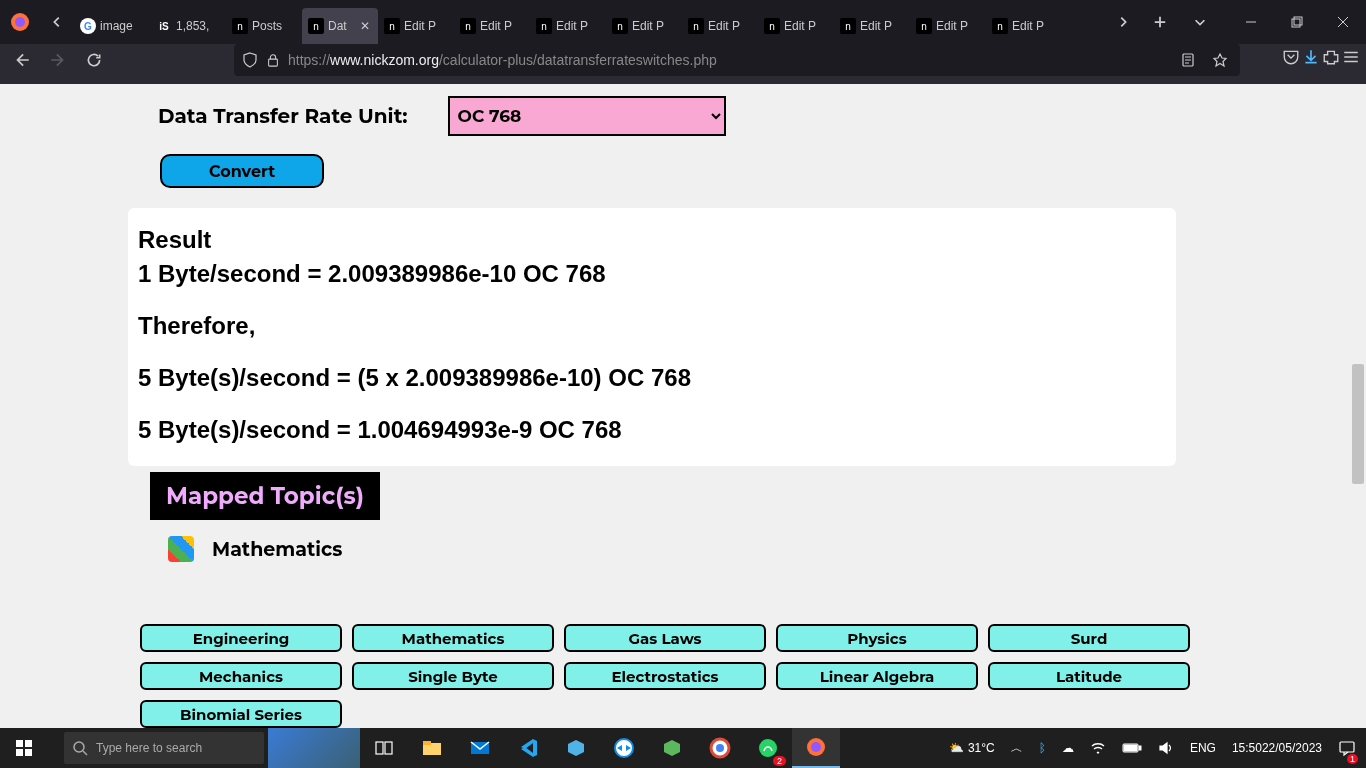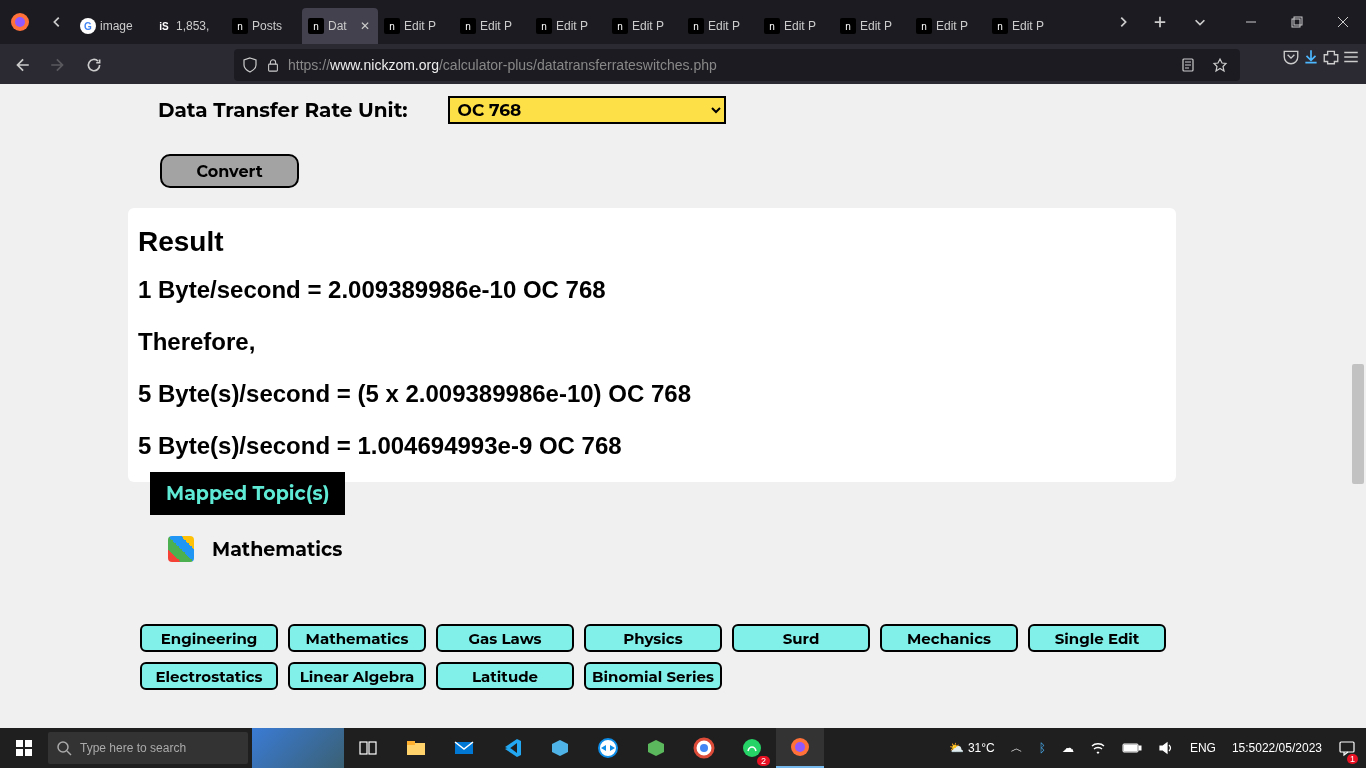--- a/index.html
+++ b/index.html
@@ -10,47 +10,47 @@
 .tabs{display:flex;height:44px;align-items:flex-end;flex:0 0 auto}
 .tab{height:36px;min-width:76px;max-width:76px;display:flex;align-items:center;padding:0 6px;border-radius:4px 4px 0 0;margin-top:4px;color:#ccc;gap:4px;overflow:hidden;white-space:nowrap;font-size:12px;cursor:pointer}
 .tab.active{background:#42414d}
 .tab .favicon{width:16px;height:16px;flex:0 0 16px;display:flex;align-items:center;justify-content:center;font-size:10px}
 .tab .tab-label{overflow:hidden;text-overflow:clip;flex:1}
 .tab .close-x{width:14px;flex:0 0 14px;text-align:center;color:#ccc}
 .titlebar-right{margin-left:auto;display:flex;align-items:center}
 .titlebar-right .btn{width:40px;height:44px;display:flex;align-items:center;justify-content:center;color:#ccc}
 .win-controls{display:flex;margin-left:8px}
 .win-controls .wc{width:46px;height:44px;display:flex;align-items:center;justify-content:center;color:#ccc}
-.toolbar{height:41px;background:#2b2a33;display:flex;align-items:center;padding:0 6px;gap:4px}
+.toolbar{height:41px;background:#2b2a33;display:flex;padding:0 6px;gap:4px}
 .toolbar .tbtn{width:32px;height:32px;display:flex;align-items:center;justify-content:center;color:#ccc;border-radius:4px}
 .urlbar{flex:1;height:32px;background:#1c1b22;border-radius:4px;margin:0 120px 0 120px;display:flex;align-items:center;padding:0 8px;gap:8px;color:#bbb;font-size:14px}
 .urlbar .url-text{flex:1;white-space:nowrap;overflow:hidden}
 .urlbar .url-text .grey{color:#888}
 .urlbar .ubtn{width:24px;height:24px;display:flex;align-items:center;justify-content:center;color:#ccc}
 .toolbar-right{display:flex;align-items:center;gap:2px;position:absolute;right:6px;top:48px}
 .viewport{position:absolute;top:84px;left:0;right:0;bottom:40px;background:#f0f0f0;overflow:hidden}
 .page{width:1346px;height:100%;position:relative}
 .scrollbar{position:absolute;right:0;top:84px;bottom:40px;width:16px;background:#f0f0f0}
 .scrollbar .thumb{position:absolute;right:2px;width:12px;background:#c2c2c2;border-radius:2px}
 .form-row{position:absolute;left:158px;top:12px;display:flex;align-items:center;gap:40px}
 .form-row label{font-size:20px;font-weight:700;font-family:Montserrat,Arial,sans-serif}
-.form-row select{width:278px;height:28px;border:2px solid #000;font-size:17px;font-weight:700;padding:0 4px;background:#fde047;font-family:Montserrat,Arial,sans-serif}
-.convert-btn{position:absolute;left:160px;top:70px;width:139px;height:34px;background:#a3a3a3;border:2px solid #000;border-radius:10px;font-weight:700;font-size:16px;font-family:Montserrat,Arial,sans-serif;cursor:pointer}
+.form-row select{width:278px;height:40px;border:2px solid #000;font-size:17px;font-weight:700;padding:0 4px;background:#f9a8d4;font-family:Montserrat,Arial,sans-serif}
+.convert-btn{position:absolute;left:160px;top:70px;width:164px;height:34px;background:#0ea5e9;border:2px solid #000;border-radius:10px;font-weight:700;font-size:16px;font-family:Montserrat,Arial,sans-serif;cursor:pointer}
 .result-box{position:absolute;left:128px;top:124px;width:1048px;background:#fff;border-radius:6px;padding:18px 10px 22px 10px;font-family:Montserrat,Arial,sans-serif}
-.result-box h3{font-size:28px;font-weight:800;margin-bottom:18px}
+.result-box h3{font-size:24px;font-weight:800;margin-bottom:6px}
 .result-box p{font-size:24px;font-weight:600;margin-bottom:24px}
-.mapped{position:absolute;left:150px;top:388px;background:#000;color:#5eead4;padding:10px 16px;font-size:19px;font-weight:700;font-family:Montserrat,Arial,sans-serif}
+.mapped{position:absolute;left:150px;top:388px;background:#000;color:#f0abfc;padding:10px 16px;font-size:23px;font-weight:700;font-family:Montserrat,Arial,sans-serif}
 .topic{position:absolute;left:168px;top:452px;display:flex;align-items:center;gap:18px}
 .topic .ticon{width:26px;height:26px;background:linear-gradient(45deg,#f44336 25%,#4caf50 25% 50%,#2196f3 50% 75%,#ffc107 75%);border-radius:4px}
 .topic span{font-size:19px;font-weight:700;font-family:Montserrat,Arial,sans-serif}
 .bottom-links{position:absolute;left:140px;top:540px;width:1060px;display:flex;flex-wrap:wrap;gap:10px}
-.bottom-links a{width:138px;height:28px;background:#80f0e8;border:2px solid #000;border-radius:6px;display:flex;align-items:center;justify-content:center;font-size:15px;font-weight:700;color:#000;text-decoration:none;font-family:Montserrat,Arial,sans-serif;cursor:pointer}
+.bottom-links a{width:202px;height:28px;background:#80f0e8;border:2px solid #000;border-radius:6px;display:flex;align-items:center;justify-content:center;font-size:15px;font-weight:700;color:#000;text-decoration:none;font-family:Montserrat,Arial,sans-serif;cursor:pointer}
 .taskbar{position:absolute;left:0;right:0;bottom:0;height:40px;background:#1f1f1f;display:flex;align-items:center;color:#fff;font-size:12px}
 .taskbar .start{width:48px;height:40px;display:flex;align-items:center;justify-content:center}
-.taskbar .search{height:32px;width:200px;background:#333;margin-left:0;display:flex;align-items:center;padding:0 8px;gap:8px;color:#aaa;border-radius:2px}
+.taskbar .search{height:32px;width:200px;background:#333;margin-left:16px;display:flex;align-items:center;padding:0 8px;gap:8px;color:#aaa;border-radius:2px}
 .taskbar .weather-img{width:92px;height:40px;background:linear-gradient(135deg,#3a7bd5,#3a6073);margin-left:4px}
 .taskbar .ticons{display:flex;align-items:center;height:40px}
 .taskbar .ticons .ti{width:48px;height:40px;display:flex;align-items:center;justify-content:center;font-size:18px}
 .taskbar .ticons .ti.active{border-bottom:2px solid #76b9ed;background:#333}
 .taskbar .tray{margin-left:auto;display:flex;align-items:center;gap:8px;padding-right:6px}
 .taskbar .tray .tr{display:flex;align-items:center;justify-content:center;height:40px;padding:0 4px;font-size:12px}
 .taskbar .clock{text-align:center;line-height:14px;font-size:12px;padding:0 8px}
 svg{display:block}
 </style>
 </head>
@@ -246,21 +246,21 @@
       <div class="ticon"></div>
       <span>Mathematics</span>
     </div>
     <div class="bottom-links">
       <a>Engineering</a>
       <a>Mathematics</a>
       <a>Gas Laws</a>
       <a>Physics</a>
       <a>Surd</a>
       <a>Mechanics</a>
-      <a>Single Edit</a>
+      <a>Single Byte</a>
       <a>Electrostatics</a>
       <a>Linear Algebra</a>
       <a>Latitude</a>
       <a>Binomial Series</a>
     </div>
   </div>
 </div>
 <div class="scrollbar">
   <div class="thumb" style="top:280px;height:120px"></div>
 </div>

